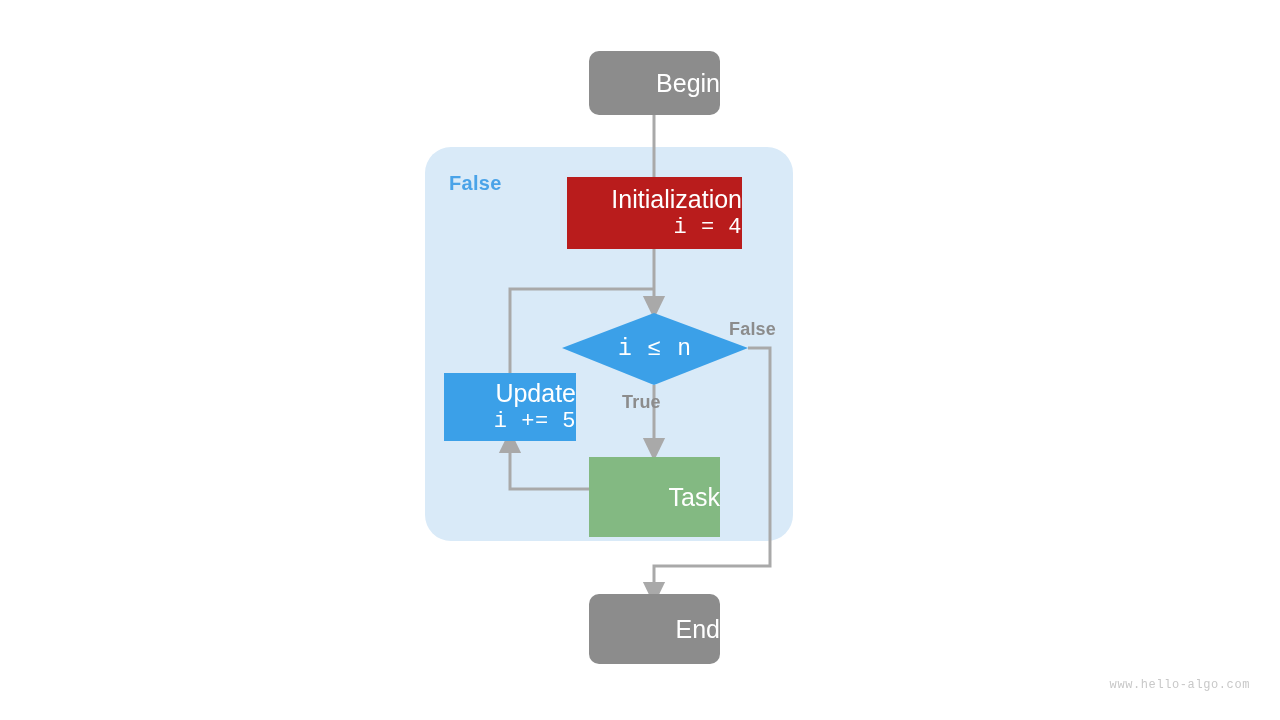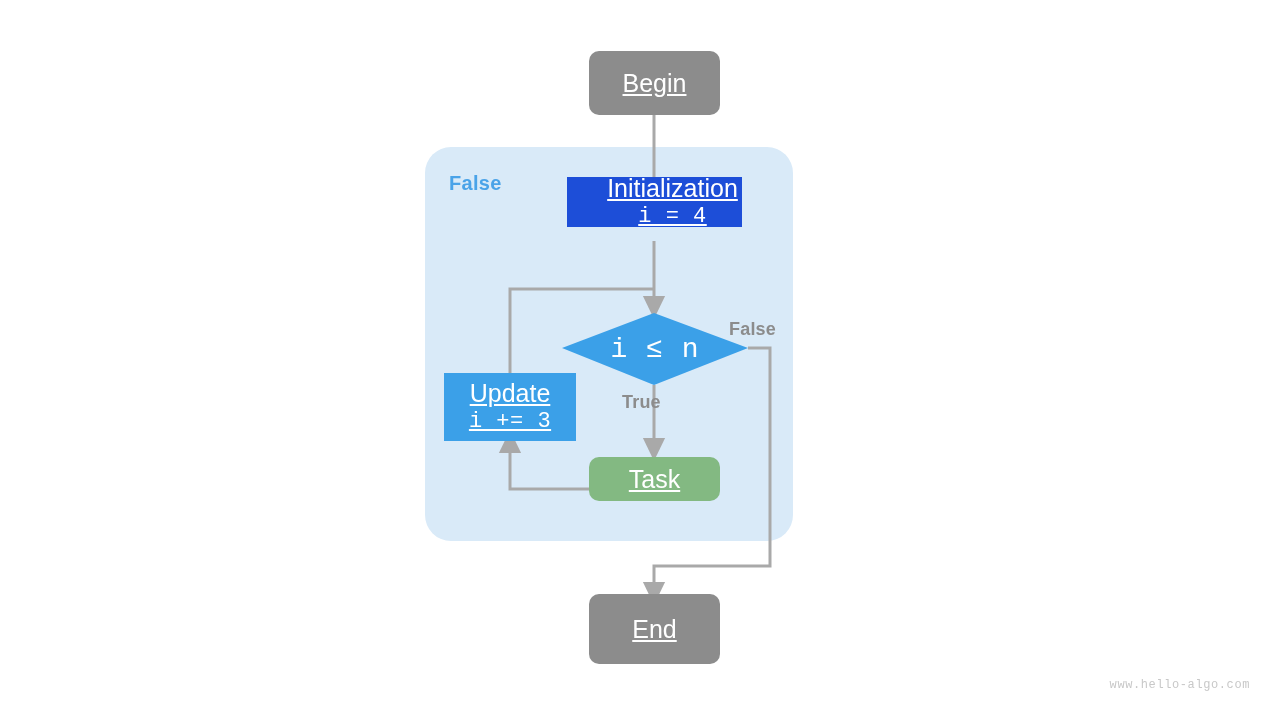--- a/index.html
+++ b/index.html
@@ -24,26 +24,25 @@
     position: absolute;
     left: 0; top: 0;
     width: 1280px;
     height: 720px;
   }
   .node {
     position: absolute;
     box-sizing: border-box;
     display: flex;
     flex-direction: column;
-    align-items: center;
+    align-items: flex-end;
     justify-content: center;
     color: #ffffff;
     text-align: center;
     line-height: 1.12;
-    text-decoration: underline;
   }
   .node .line-main {
     font-family: "Liberation Sans", sans-serif;
     font-size: 25px;
   }
   .node .line-code {
     font-family: "Liberation Mono", monospace;
     font-size: 22px;
     letter-spacing: 0.5px;
     margin-top: 3px;
@@ -74,21 +73,21 @@
     letter-spacing: 0.6px;
     white-space: nowrap;
   }
   .diamond-text {
     position: absolute;
     display: flex;
     align-items: center;
     justify-content: center;
     color: #ffffff;
     font-family: "Liberation Mono", monospace;
-    font-size: 28px;
+    font-size: 23px;
     letter-spacing: 1px;
     pointer-events: none;
   }
 </style>
 </head>
 <body>
 
 <div id="canvas">
 
   <div class="loop-container" style="left:425px; top:147px; width:368px; height:394px; background:#d9eaf8;"></div>
@@ -128,35 +127,35 @@
 
     <g>
       <polygon points="654,313 748,348 654,385 562,348" fill="#3ba0e8"></polygon>
     </g>
   </svg>
 
   <div class="node terminal" style="left:589px; top:51px; width:131px; height:64px; background:#8c8c8c;">
     <span class="line-main">Begin</span>
   </div>
 
-  <div class="node" style="left:567px; top:177px; width:175px; height:50px; background:#1d4ed8;padding-left:36px;">
+  <div class="node" style="left:567px; top:177px; width:175px; height:72px; background:#b91c1c;padding-left:36px;">
     <span class="line-main">Initialization</span>
     <span class="line-code">i = 4</span>
   </div>
 
   <div class="diamond-text" style="left:562px; top:313px; width:186px; height:72px;">
     <span>i ≤ n</span>
   </div>
 
   <div class="node" style="left:444px; top:373px; width:132px; height:68px; background:#3ba0e8;">
     <span class="line-main">Update</span>
-    <span class="line-code">i += 3</span>
+    <span class="line-code">i += 5</span>
   </div>
 
-  <div class="node" style="left:589px; top:457px; width:131px; height:44px; background:#83b982;border-radius:10px;">
+  <div class="node" style="left:589px; top:457px; width:131px; height:80px; background:#83b982;">
     <span class="line-main">Task</span>
   </div>
 
   <div class="node terminal" style="left:589px; top:594px; width:131px; height:70px; background:#8c8c8c;">
     <span class="line-main">End</span>
   </div>
 
   <div class="edge-label" style="left:622px; top:392px; color:#8c8c8c;">True</div>
 
   <div class="edge-label" style="left:729px; top:319px; color:#8c8c8c;">False</div>

